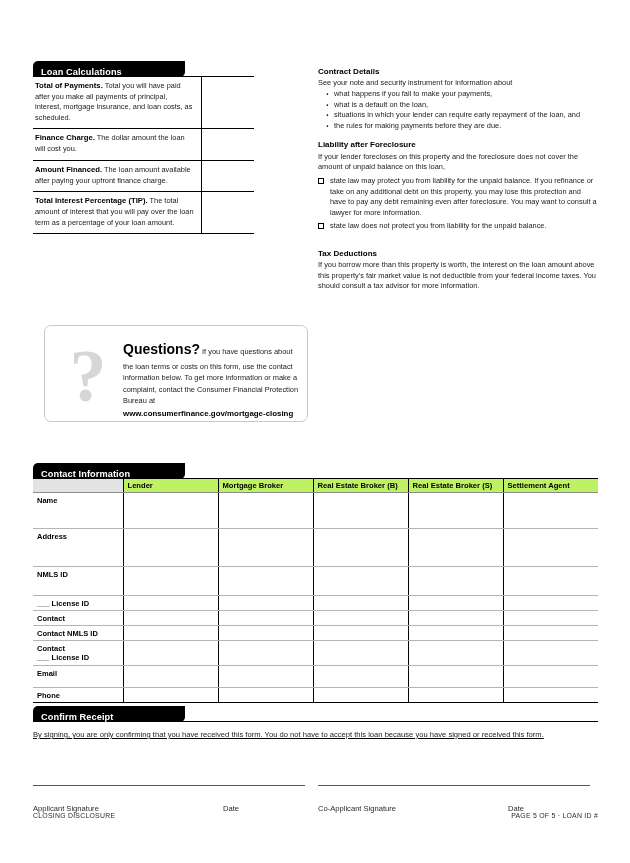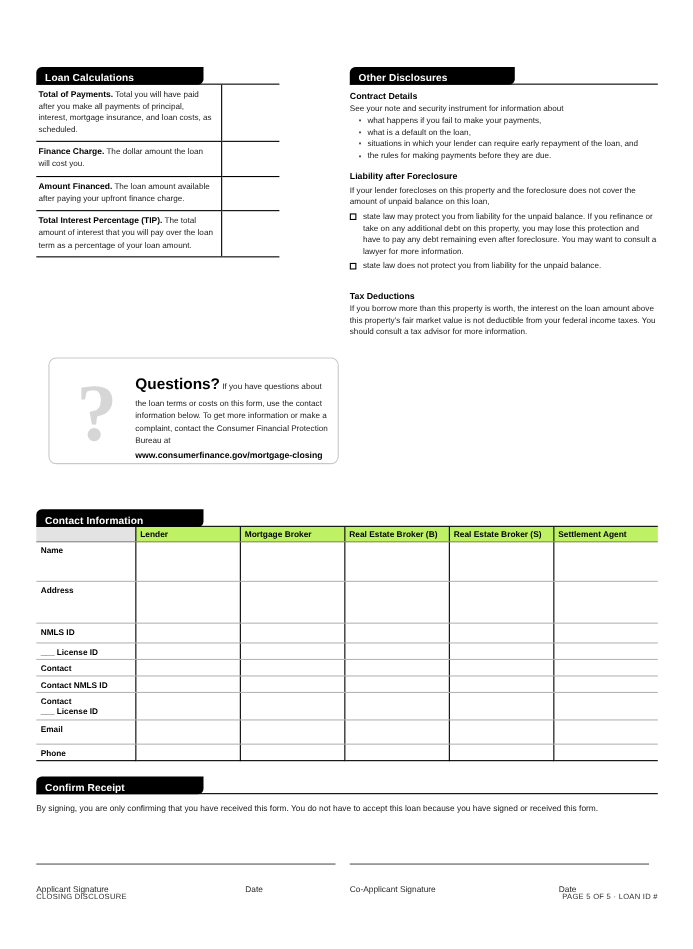--- a/index.html
+++ b/index.html
@@ -163,21 +163,21 @@
   .ci-table tbody tr:last-child td { border-bottom: 1.6px solid #000; }
   .ci-table .c0 { width: 90px; }
   .ci-table .c1 { width: 95px; }
   .ci-table .c2 { width: 95px; }
   .ci-table .c3 { width: 95px; }
   .ci-table .c4 { width: 95px; }
   .ci-table .c5 { width: 95px; }
   .ci-table td.lbl-multi { line-height: 1.25; }
 
   
-  #confirm-receipt { position: absolute; left: 33px; top: 706px; width: 565px; }
+  #confirm-receipt { position: absolute; left: 33px; top: 706px; width: 565px; text-decoration: underline; }
   #confirm-receipt .bar { width: 152px; }
   .cr-text {
     padding-top: 7px;
     font-size: 7.6px;
     line-height: 1.5;
     color: #1a1a1a;
     width: 565px;
   }
 
   
@@ -235,25 +235,20 @@
           </tr>
           <tr>
             <td><b>Total Interest Percentage (TIP).</b><span> The total amount of interest that you will pay over the loan term as a percentage of your loan amount.</span></td>
             <td class="val"></td>
           </tr>
         </tbody>
     </table>
   </div>
 
   <div id="other-disc">
-    <div class="sec-head">
-      <div class="bar">
-        <span>Other Disclosures</span>
-      </div>
-    </div>
     <div class="od-body">
 
       <div>
         <div class="od-h">Contract Details</div>
         <div class="od-p">See your note and security instrument for information about</div>
         <ul class="od-bullets" id="contract-bullets">
             <li>what happens if you fail to make your payments,</li>
             <li>what is a default on the loan,</li>
             <li>situations in which your lender can require early repayment of the loan, and</li>
             <li>the rules for making payments before they are due.</li>
@@ -319,21 +314,21 @@
             <td class="c5"></td>
           </tr>
           <tr style="height: 38px;">
             <td class="rowlab c0">Address</td>
             <td class="c1"></td>
             <td class="c2"></td>
             <td class="c3"></td>
             <td class="c4"></td>
             <td class="c5"></td>
           </tr>
-          <tr style="height: 18px;">
+          <tr style="height: 29px;">
             <td class="rowlab c0">NMLS ID</td>
             <td class="c1"></td>
             <td class="c2"></td>
             <td class="c3"></td>
             <td class="c4"></td>
             <td class="c5"></td>
           </tr>
           <tr style="height: 15px;">
             <td class="rowlab c0">___ License ID</td>
             <td class="c1"></td>

